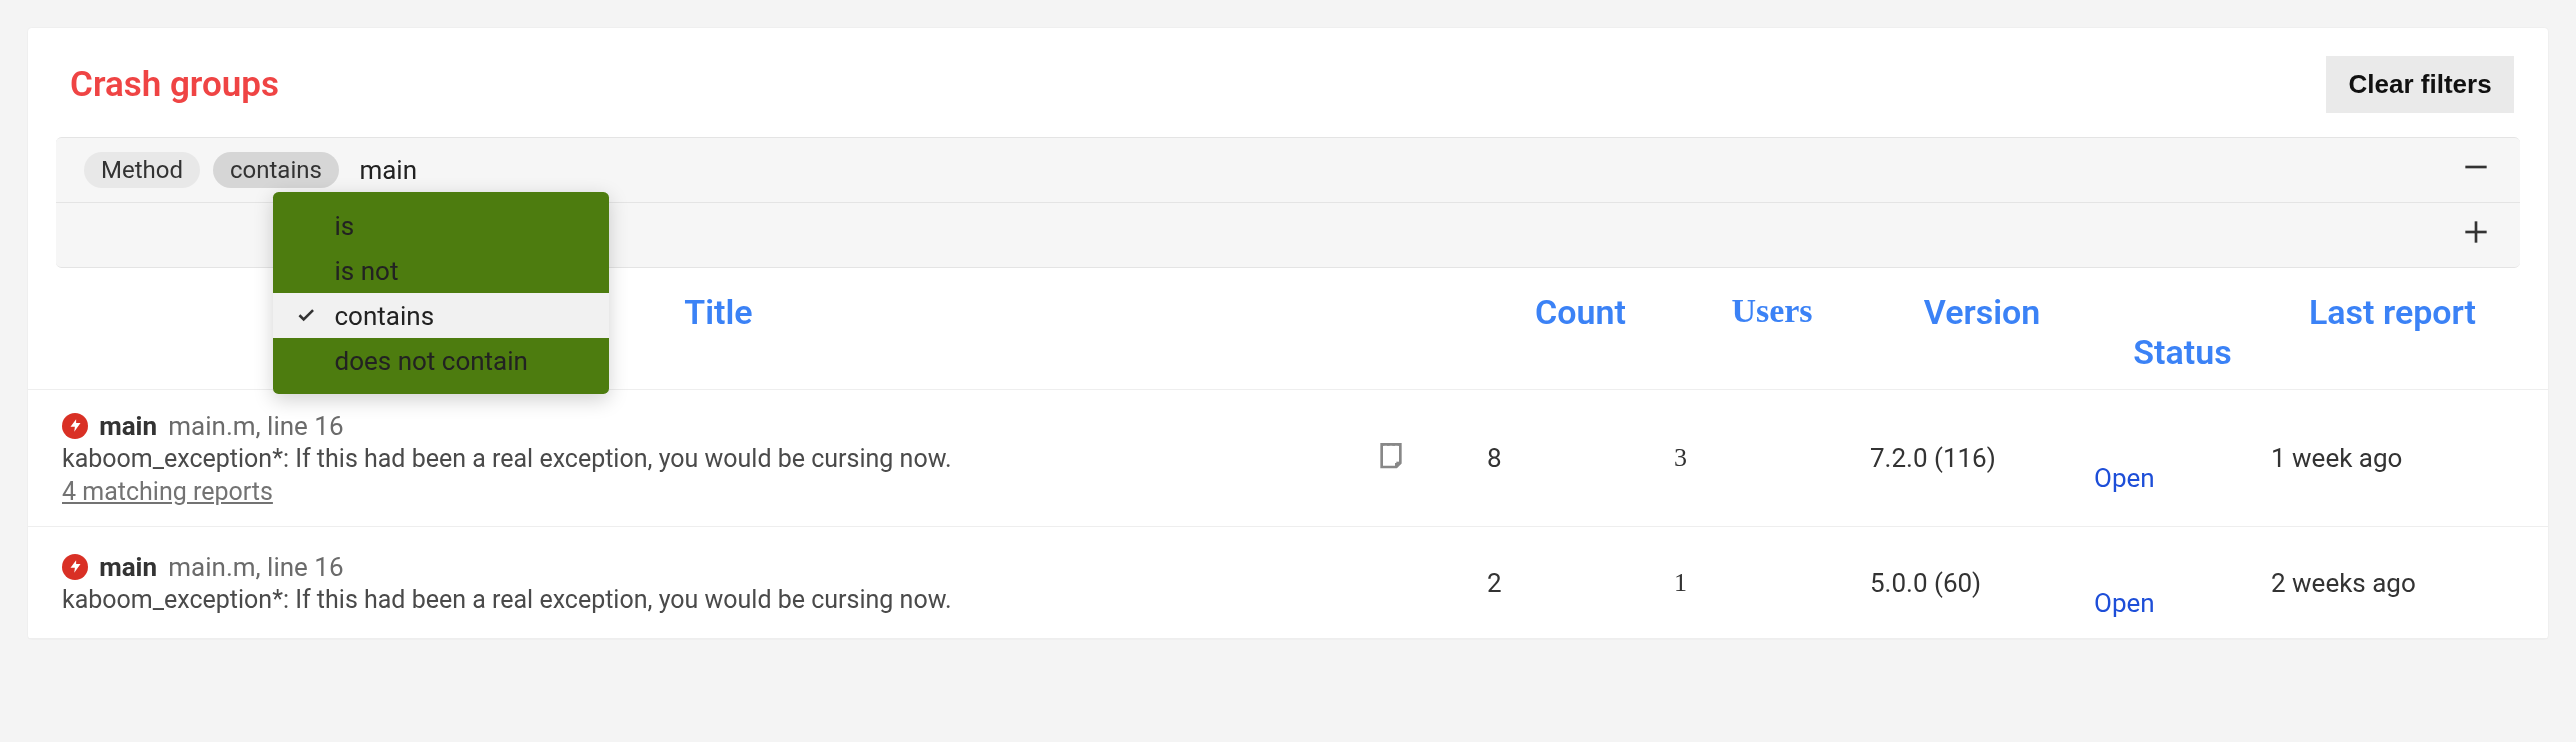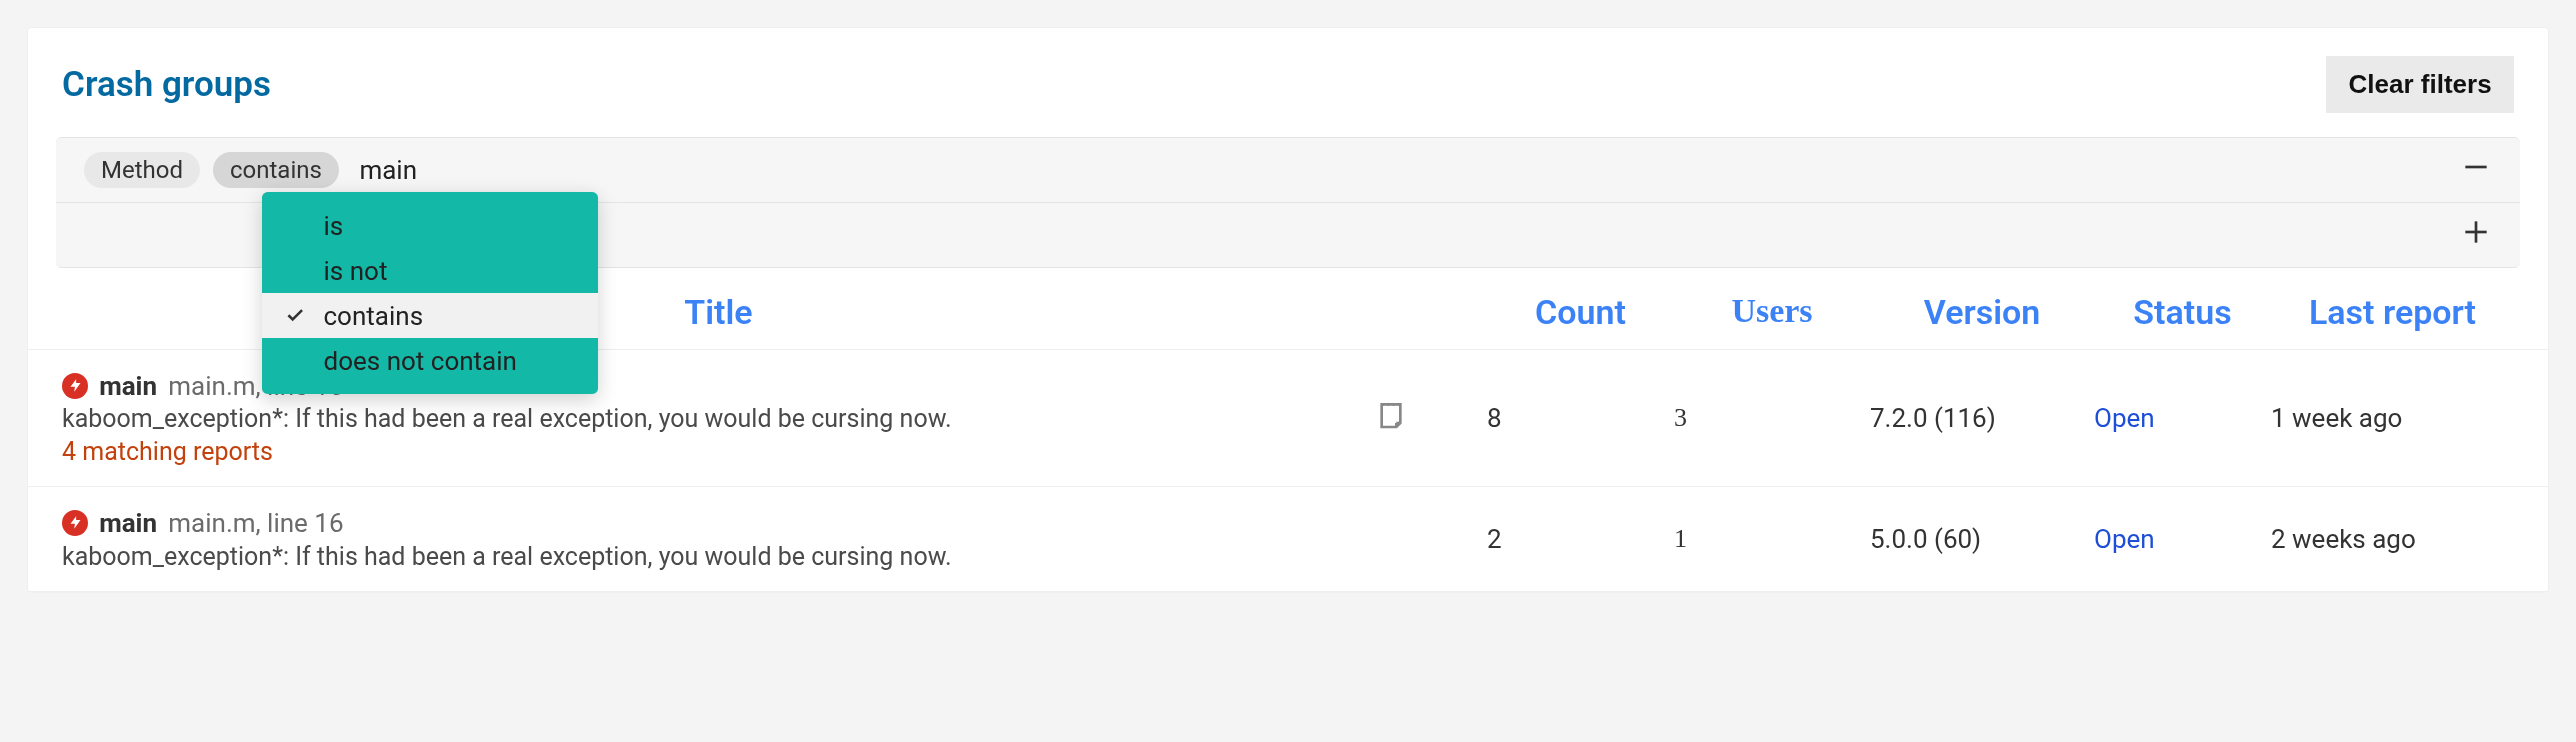--- a/index.html
+++ b/index.html
@@ -19,22 +19,22 @@
   }
   .header {
     display: flex;
     align-items: center;
     justify-content: space-between;
     padding: 28px 34px 24px 34px;
   }
   .header h1 {
     font-size: 35px;
     font-weight: 600;
-    margin: 0;
-    color: #0369a1;
+    margin: 8px;
+    color: #ef4444;
   }
   .btn {
     background: #eaeaea;
     border: none;
     padding: 13px 22.4px;
     font-size: 26px;
     font-weight: 600;
     color: #111;
     cursor: pointer;
     border-radius: 0;
@@ -66,22 +66,22 @@
     font-size: 24px;
     color: #333;
   }
   .chip.dark { background: #d6d6d6; }
   .filter-value { font-size: 26px; padding-left: 7.5px; }
   .row-spacer { flex: 1; }
   .row-icon { color:#333; font-weight:400; stroke:#333; }
   .dropdown {
     position: absolute;
     top: 54px;
-    left: 206px;
-    background: #14b8a6;
+    left: 217px;
+    background: #4d7c0f;
     border-radius: 5.6px;
     box-shadow: 0 5.6px 20.5px rgba(0,0,0,.18);
     width: 336px;
     padding: 11.2px 0;
     z-index: 10;
   }
   .dd-item {
     display: flex;
     align-items: center;
     gap: 15px;
@@ -98,42 +98,42 @@
     color:#3b82f6;
     font-weight:600;
     font-size:34px;
     text-align:center;
   }
   .col-title { flex: 1; }
   .col-notes { width:112px; }
   .col-count { width:187px; }
   .col-users { width:196px;font-family:Liberation Serif, serif; }
   .col-version { width:224px; }
-  .col-status { width:177px; }
+  .col-status { width:177px;margin-top:40px; }
   .col-last { width:243px; }
   .row {
     display:flex;
     align-items:center;
     padding: 20.5px 34px;
     border-bottom:0.9px solid #eee;
     font-size:26px;
     color:#333;
   }
   .row .col-title { display:flex; flex-direction:column; gap:3.7px; }
   .title-line { display:flex; align-items:center; gap:11.2px; }
   .crash-icon {
     width:26px; height:26px; border-radius:50%;
     background:#d93025; display:flex; align-items:center; justify-content:center;
     flex-shrink:0;
   }
   .crash-icon svg { width:15px; height:15px; fill:#fff; }
   .method-name { font-weight:700; }
   .file-loc { color:#6b6b6b; font-weight:400; }
   .desc { color:#4a4a4a; font-size:25px; }
-  .matching { color:#c2410c; font-size:25px; }
+  .matching { color:#737373; font-size:25px;text-decoration:underline; }
   .status-open { color:#1d4ed8; }
   .notes-icon svg { stroke:#888; fill:none; stroke-width:2; }
 </style>
 </head>
 <body>
 
 <div class="panel">
 
   <div class="header">
     <h1>Crash groups</h1>

